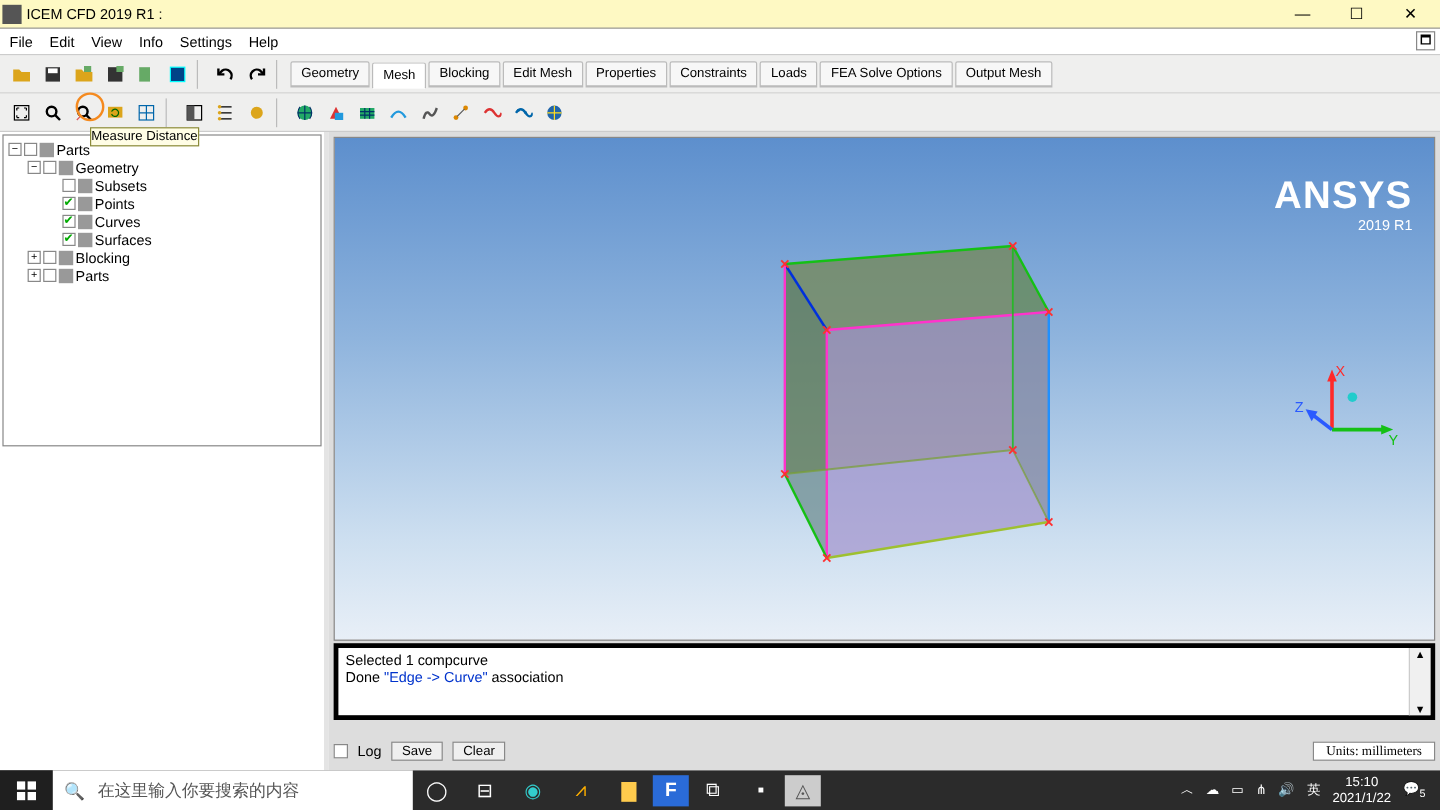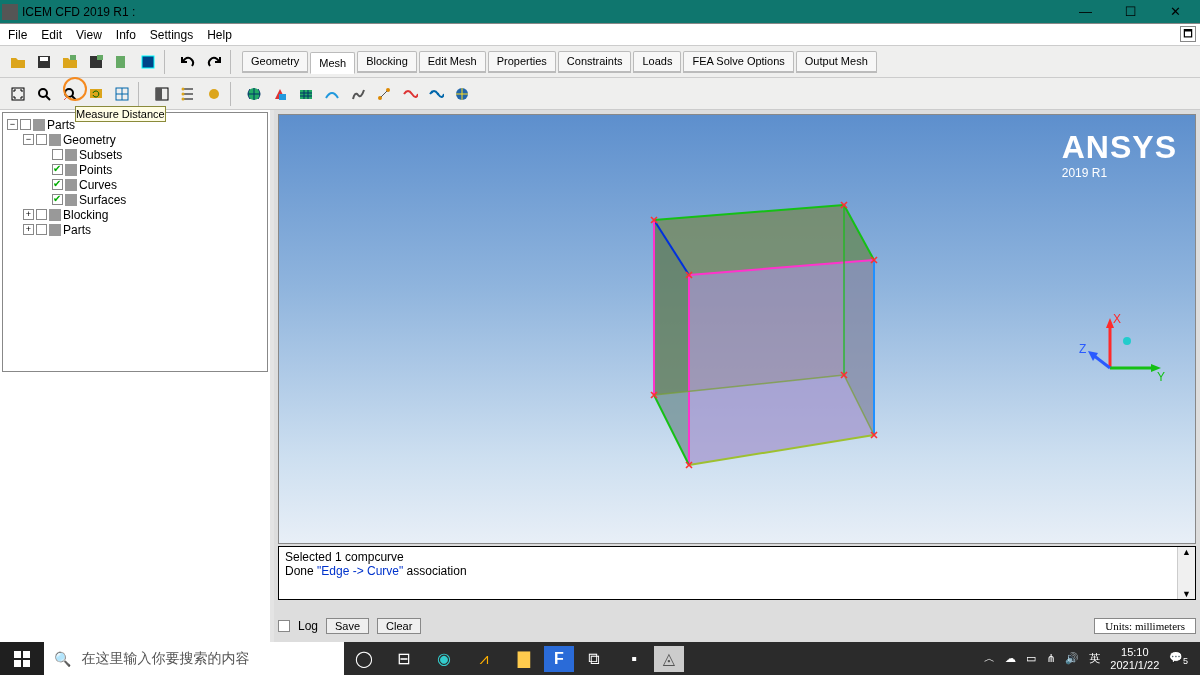--- a/index.html
+++ b/index.html
@@ -1,17 +1,17 @@
 <!DOCTYPE html>
 <html><head>
 <meta charset="utf-8">
 <style>
   * { box-sizing: border-box; margin: 0; padding: 0; font-family: "Segoe UI", Tahoma, sans-serif; }
   body { width: 1200px; height: 675px; background: #f0f0f0; overflow: hidden; position: relative; }
-  .titlebar { height: 24px; background: #0f766e; border-bottom: 1px solid #888; display:flex; align-items:center; justify-content:space-between; padding:0 2px; }
+  .titlebar { height: 24px; background: #fef9c3; border-bottom: 1px solid #888; display:flex; align-items:center; justify-content:space-between; padding:0 2px; }
   .titlebar .left { display:flex; align-items:center; gap:4px; }
   .titlebar .app-icon { width:16px; height:16px; background:#555; }
   .titlebar .title { font-size:12px; }
   .winbtns { display:flex; }
   .winbtn { width:45px; height:24px; display:flex; align-items:center; justify-content:center; font-size:13px; }
   .menubar { height:22px; background:#fff; display:flex; align-items:center; padding-left:8px; gap:14px; font-size:12px; border-bottom:1px solid #ccc; position: relative;}
   .menubar .menuitem { cursor:default; }
   .menu-collapse { position:absolute; right:4px; top:2px; width:16px; height:16px; border:1px solid #888; font-size:10px; display:flex; align-items:center;justify-content:center;}
   .toolbar-row { height:32px; background:#efefee; border-bottom:1px solid #ccc; display:flex; align-items:center; padding-left:6px; gap:2px;}
   .tool { width:24px; height:24px; border:1px solid transparent; display:flex; align-items:center; justify-content:center; font-size:14px; position:relative;}
@@ -26,25 +26,25 @@
   .tree-panel { border:1px solid #888; margin:2px; background:#fff; height:260px; overflow:auto; font-size:12px; padding:4px 2px;}
   .tree-row { display:flex; align-items:center; height:15px; gap:2px; white-space:nowrap;}
   .tree-indent { display:inline-block; height:1px;}
   .tree-box { width:11px; height:11px; border:1px solid #888; display:inline-flex; align-items:center; justify-content:center; font-size:9px; line-height:1;}
   .tree-chk { width:11px; height:11px; border:1px solid #888; display:inline-block; position:relative;}
   .tree-chk.green::after { content:"✔"; color:#0a0; font-size:10px; position:absolute; left:0; top:-2px;}
   .tree-ico { width:12px; height:12px; display:inline-block; background:#999; }
   .tree-label { }
   .viewport-col { flex:1; display:flex; flex-direction:column; background:#ddd; }
   .viewport { flex:1; margin:4px 4px 2px 4px; border:1px solid #888; background:linear-gradient(#5d8fcd 0%, #8fb4dd 40%, #cddff0 80%, #e8eff7 100%); position:relative; overflow:hidden;}
-  .watermark { position:absolute; right:18px; top:14px; color:#fff; text-align:left; }
+  .watermark { position:absolute; right:18px; top:29px; color:#fff; text-align:right; }
   .watermark .brand { font-size:32px; font-weight:700; letter-spacing:1px;}
   .watermark .ver { font-size:12px; }
   .triad { position:absolute; right:30px; bottom:140px; width:90px; height:90px;}
-  .msgpanel { height:54px; margin:0 4px 2px 4px; border:1px solid #000000; background:#fff; display:flex; font-size:12px; position:relative;}
+  .msgpanel { height:64px; margin:0 4px 2px 4px; border:4px solid #000000; background:#fff; display:flex; font-size:12px; position:relative;}
   .msgpanel .content { flex:1; padding:3px 6px; overflow:hidden;}
   .msgpanel .scroll { width:18px; background:#f0f0f0; border-left:1px solid #ccc; display:flex; flex-direction:column; justify-content:space-between; align-items:center; font-size:9px;}
   .statusbar { height:24px; margin:12px 4px 4px 4px; display:flex; align-items:center; justify-content:space-between; font-size:12px;}
   .statusbar .left { display:flex; align-items:center; gap:8px;}
   .stat-chk { width:12px; height:12px; border:1px solid #888; display:inline-block; background:#fff;}
   .stat-btn { border:1px solid #888; background:#efefef; padding:1px 8px; font-size:11px;}
   .units { border:1px solid #888; background:#fff; padding:1px 10px; font-size:11px;font-family:Liberation Serif, serif;}
   .taskbar { position:absolute; bottom:0; left:0; right:0; height:33px; background:#2b2b2b; display:flex; align-items:center; color:#fff; font-size:12px;}
   .taskbar .start { width:44px; height:33px; background:#1f1f1f; display:flex; align-items:center; justify-content:center;}
   .taskbar .search { flex:0 0 300px; height:33px; background:#fff; color:#555; display:flex; align-items:center; padding:0 10px; gap:10px; font-size:14px;}

